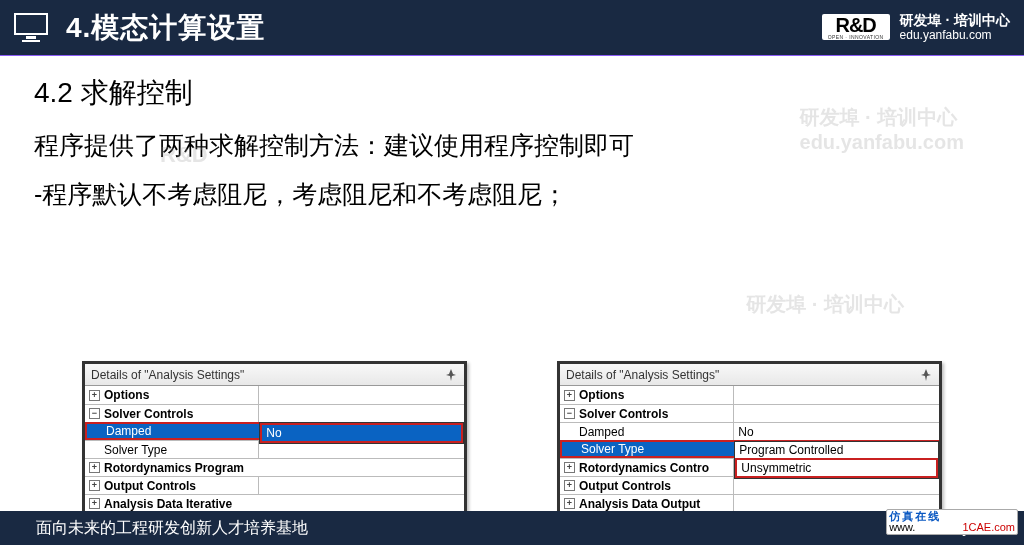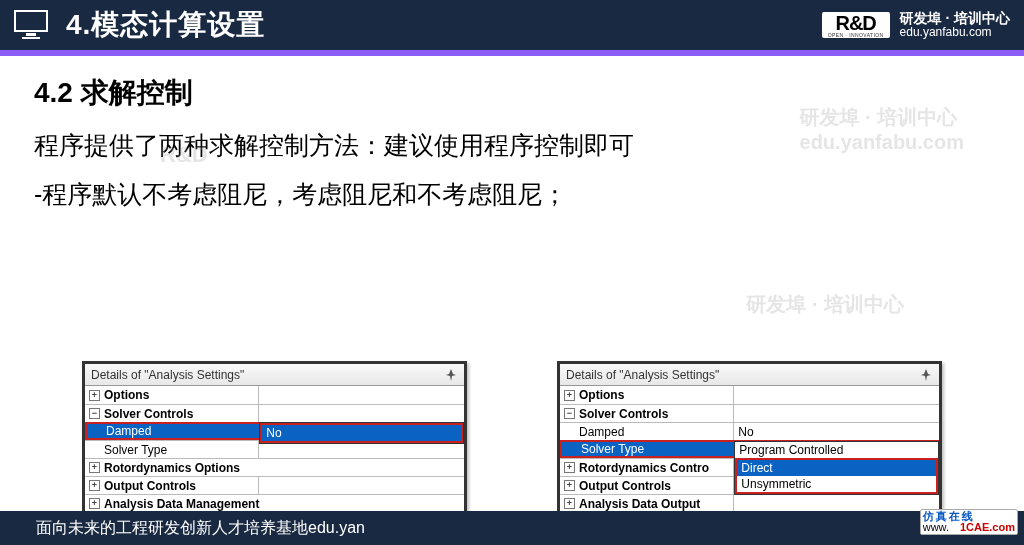--- a/index.html
+++ b/index.html
@@ -11,21 +11,21 @@
       position: relative;
       overflow: hidden;
     }
     .header {
       height: 56px;
       background: #192942;
       display: flex;
       align-items: center;
       padding: 0 14px;
       justify-content: space-between;
-      border-bottom: 6px solid #8b5cf6;
+      border-bottom: 1px solid #8b5cf6;
     }
     .header-left { display: flex; align-items: center; gap: 18px; }
     .monitor-icon svg { display: block; }
     .header-title {
       color: #fff;
       font-size: 28px;
       font-weight: 700;
       letter-spacing: 1px;
     }
     .header-right { display: flex; align-items: center; gap: 10px; }
@@ -43,21 +43,21 @@
     .brand-text { display: flex; flex-direction: column; line-height: 1.1; }
     .brand-cn { color: #fff; font-size: 14px; font-weight: 700; }
     .brand-url { color: #fff; font-size: 12px; }
 
     .content {
       position: relative;
       padding: 18px 28px 0 34px;
       background: #fff;
       height: calc(100% - 56px - 34px);
     }
-    .sec-title { font-size: 28px; margin-bottom: 14px; font-weight: bold; }
+    .sec-title { font-size: 28px; margin-bottom: 14px; }
     .body-line { font-size: 25px; line-height: 1.55; margin-bottom: 10px; }
 
     .panels {
       position: absolute;
       left: 0; right: 0;
       bottom: -4px;
       display: flex;
       justify-content: center;
       gap: 90px;
       padding: 0 20px;
@@ -146,38 +146,38 @@
       font-size: 9px; color: #000;
     }
 
     .footer {
       position: absolute;
       left: 0; right: 0; bottom: 0;
       height: 34px;
       background: #192942;
       display: flex;
       align-items: center;
-      justify-content: flex-start;
+      justify-content: space-between;
       padding: 0 36px;
       color: #fff;
       font-size: 16px;
     }
     .corner-badge {
       position: absolute;
       right: 6px; bottom: 10px;
       background: #fff;
       border: 1px solid #aaa;
       border-radius: 2px;
       padding: 1px 2px;
       line-height: 1;
       font-size: 11px;
     }
     .corner-badge .cn { color: #0a58c2; font-weight: 700; letter-spacing: 2px; }
-    .corner-badge .line2 { display:flex; align-items:center; gap:11px;}
-    .corner-badge .dom { color:#c00; font-weight:700; font-size:11px;}
+    .corner-badge .line2 { display:flex; align-items:center; gap:3px;}
+    .corner-badge .dom { color:#c00; font-weight:400; font-size:11px;margin-left:44px;}
     .watermark {
       position: absolute;
       color: rgba(150,150,150,0.25);
       font-weight: 700;
       pointer-events: none;
       white-space: nowrap;
     }
   </style>
 </head>
 <body>
@@ -257,34 +257,34 @@
           <div class="value-cell"></div>
           <div class="dropdown" style="top:-19px;">
             <div class="dropdown-inner">
               <div class="dd-row dd-sel">No</div>
             </div>
           </div>
         </div>
         <div class="tree-row">
           <div class="label-cell bold" style="width:100%; border-right:none;">
               <span class="expander">+</span>
-              <span>Rotordynamics Options</span>
+              <span>Rotordynamics Program</span>
             </div>
         </div>
         <div class="tree-row">
           <div class="label-cell bold">
               <span class="expander">+</span>
               <span>Output Controls</span>
             </div>
           <div class="value-cell"></div>
         </div>
         <div class="tree-row">
           <div class="label-cell bold" style="width:100%; border-right:none;">
               <span class="expander">+</span>
-              <span>Analysis Data Management</span>
+              <span>Analysis Data Iterative</span>
             </div>
         </div>
       </div>
     </div>
 
     <div class="panel">
       <div class="panel-header">
         <span>Details of "Analysis Settings"</span>
         <span class="pin">
           <svg viewBox="0 0 14 14">
@@ -328,21 +328,20 @@
         </div>
         <div class="tree-row" style="position:relative">
           <div class="label-cell bold">
               <span class="expander">+</span>
               <span>Rotordynamics Contro</span>
             </div>
           <div class="value-cell"></div>
           <div class="dropdown" style="top:-18px;">
             <div class="dd-row">Program Controlled</div>
             <div class="dropdown-inner">
-              <div class="dd-row dd-sel">Direct</div>
               <div class="dd-row">Unsymmetric</div>
             </div>
           </div>
         </div>
         <div class="tree-row">
           <div class="label-cell bold">
               <span class="expander">+</span>
               <span>Output Controls</span>
             </div>
           <div class="value-cell"></div>

